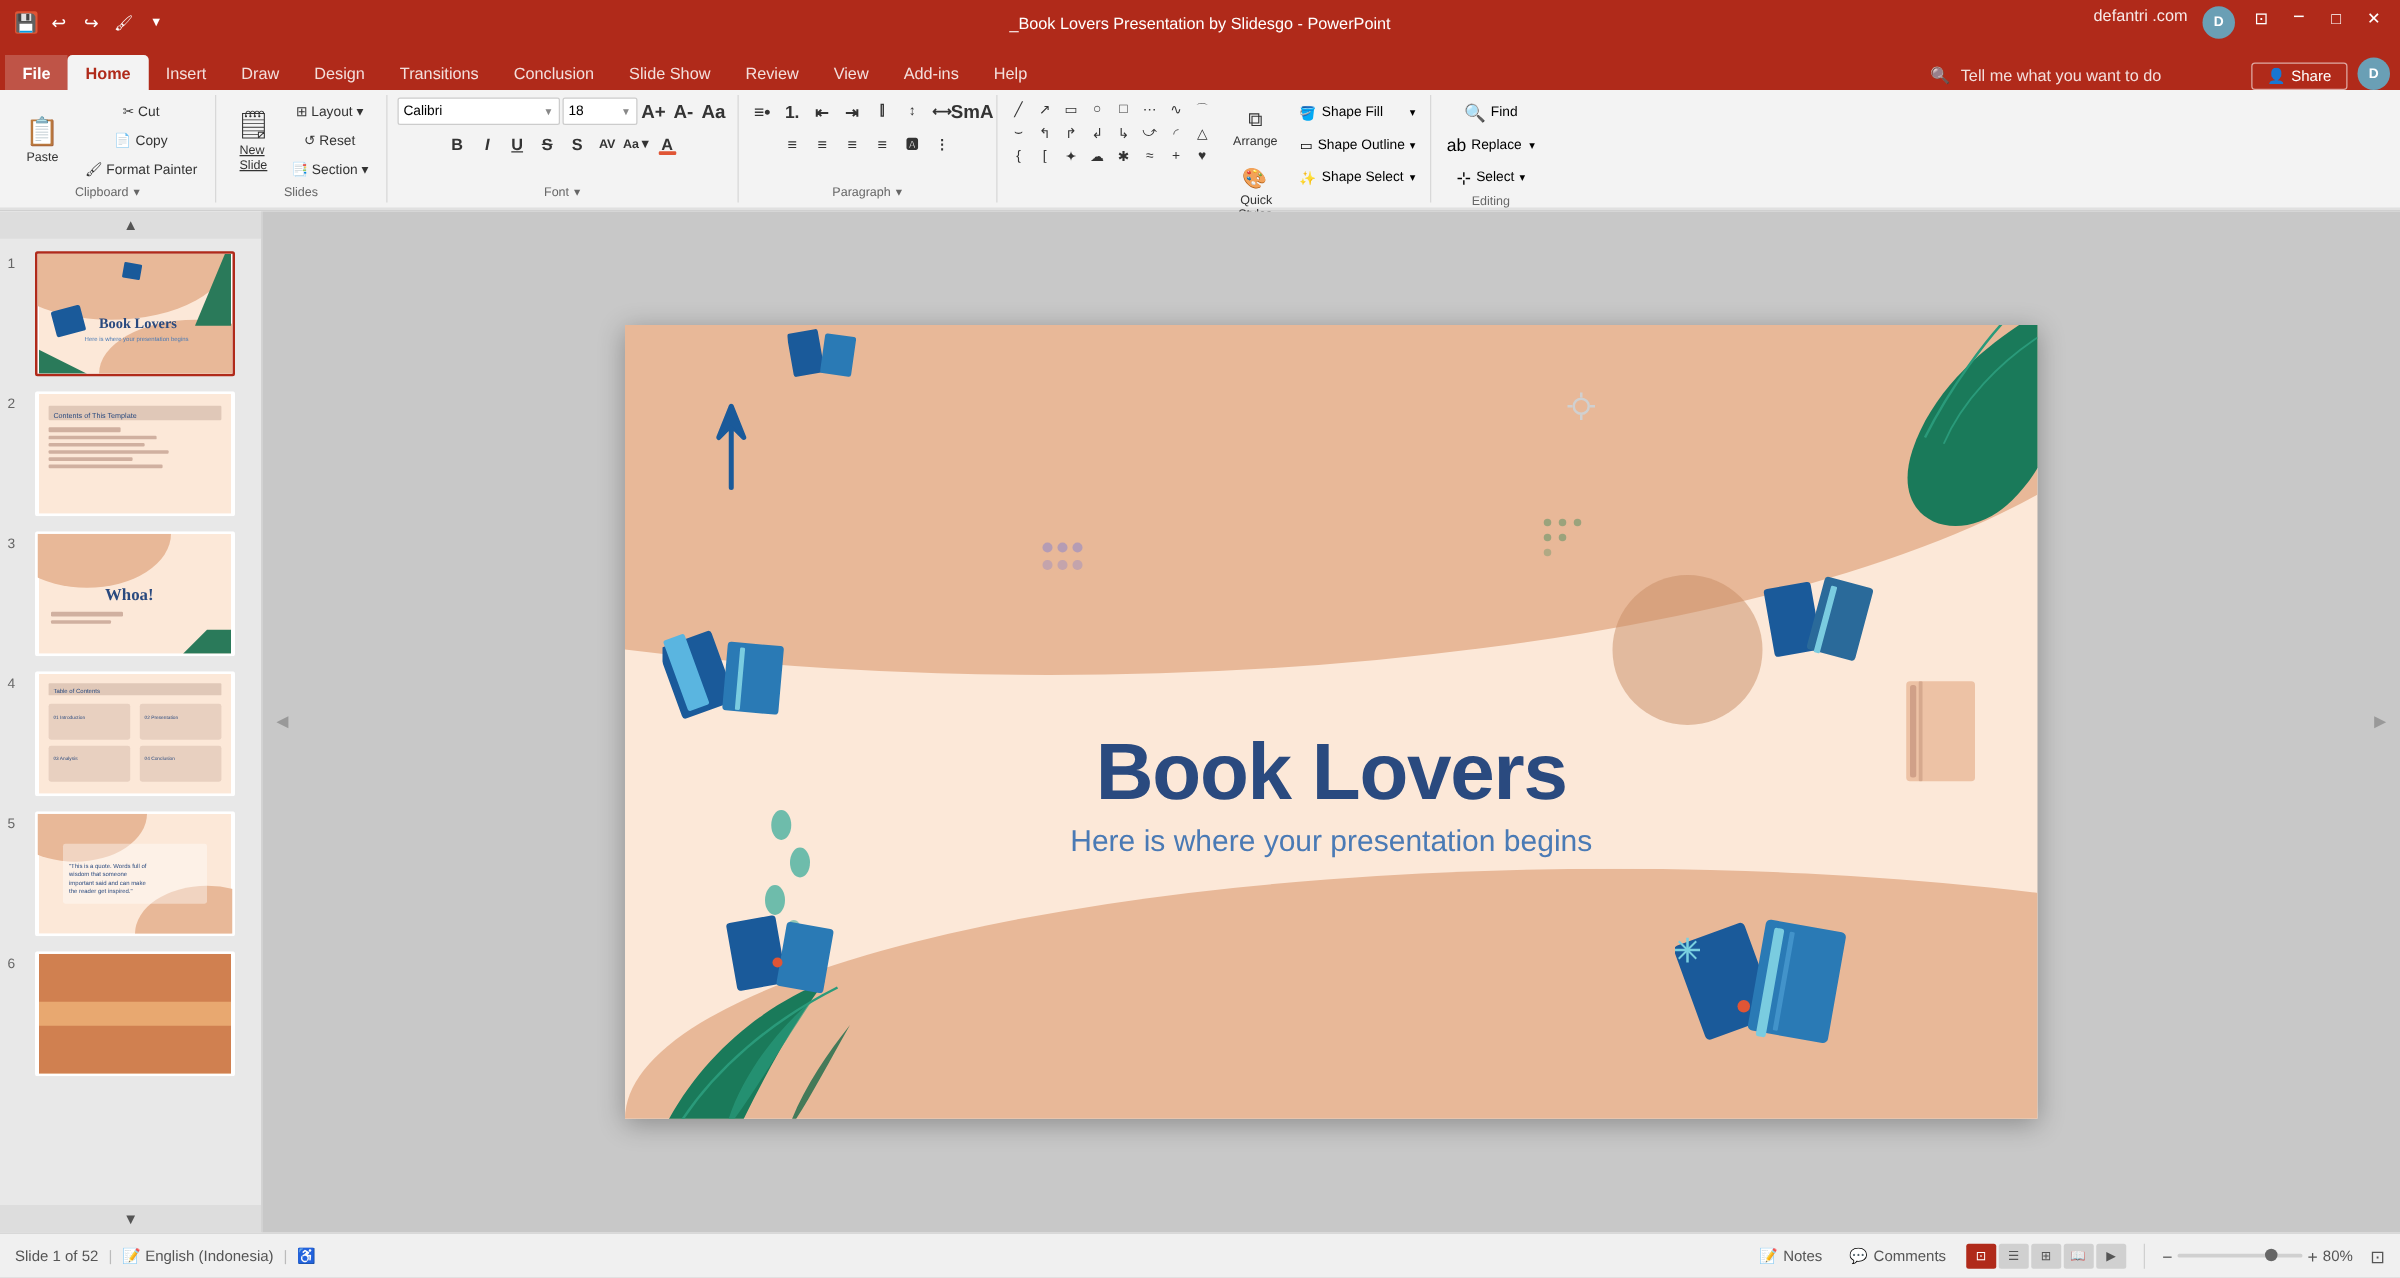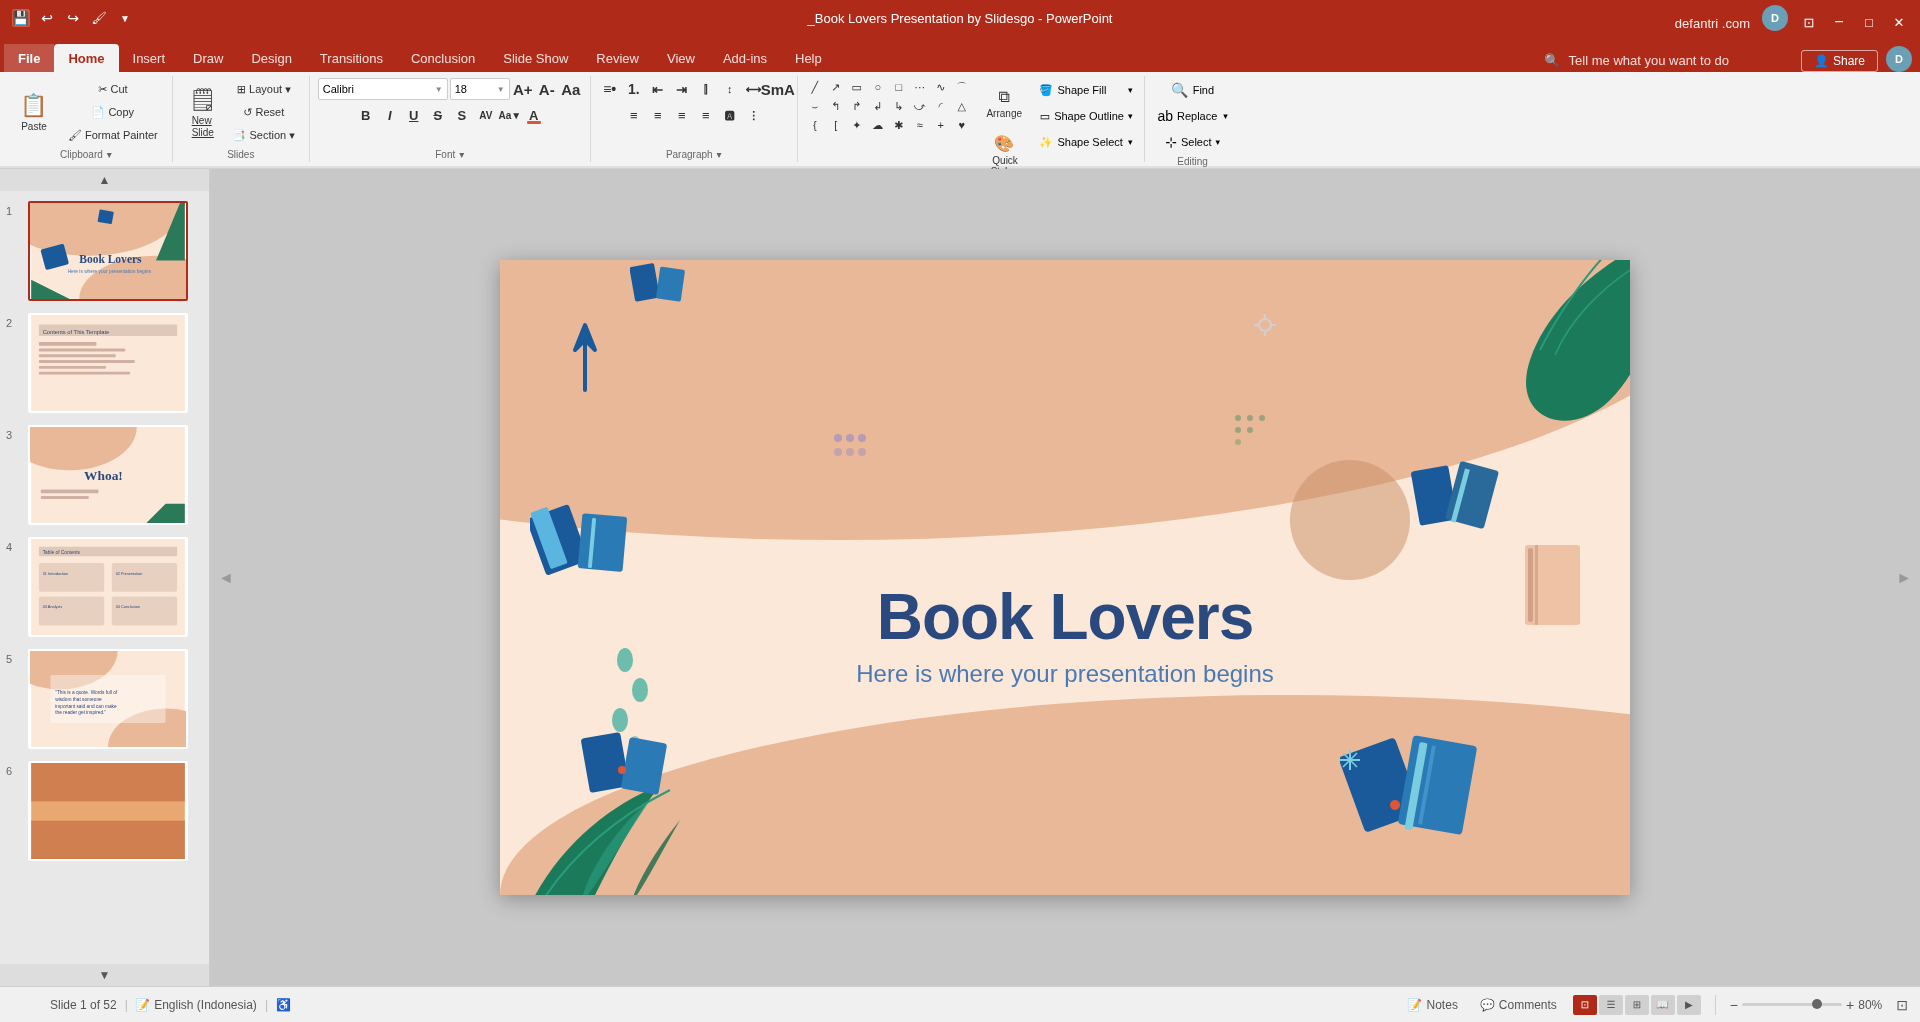--- a/index.html
+++ b/index.html
@@ -11,21 +11,21 @@
       background: #b02a1a;
       display: flex;
       align-items: center;
       justify-content: space-between;
       padding: 0 12px;
       color: white;
       flex-shrink: 0;
     }
     #title-bar .left-controls { display: flex; align-items: center; gap: 8px; }
     #title-bar .title-text { position: absolute; left: 50%; transform: translateX(-50%); font-size: 13px; color: white; }
-    #title-bar .right-controls { display: flex; align-items: flex-end; gap: 12px; }
+    #title-bar .right-controls { display: flex; align-items: flex-start; gap: 12px; }
     .title-icon { width: 18px; height: 18px; background: rgba(255,255,255,0.3); border-radius: 2px; display: flex; align-items: center; justify-content: center; font-size: 11px; cursor: pointer; }
 
     
     #ribbon { background: #f3f3f3; flex-shrink: 0; border-bottom: 1px solid #d0d0d0; }
     #tabs-row {
       height: 36px;
       background: #b02a1a;
       display: flex;
       align-items: flex-end;
       padding-left: 4px;
@@ -233,21 +233,21 @@
       height: 36px;
       background: #fff;
       border-top: 1px solid #d0d0d0;
       display: flex;
       align-items: center;
       padding: 0 16px;
       font-size: 13px;
       color: #aaa;
       flex-shrink: 0;
     }
-    .status-left { display: flex; align-items: center; gap: 8px; margin-left: 38px; }
+    .status-left { display: flex; align-items: center; gap: 8px; }
     .status-right { display: flex; align-items: center; gap: 10px; }
     .status-btn { padding: 2px 6px; cursor: pointer; border-radius: 2px; display: flex; align-items: center; gap: 4px; }
     .view-btns { display: flex; align-items: center; gap: 2px; }
     .view-btn { width: 24px; height: 20px; background: #d0d0d0; display: flex; align-items: center; justify-content: center; cursor: pointer; border-radius: 2px; font-size: 10px; }
     .view-btn.active { background: #b02a1a; color: white; }
     .zoom-control { display: flex; align-items: center; gap: 4px; font-size: 12px; }
     .zoom-slider { width: 100px; height: 3px; background: #d0d0d0; border-radius: 2px; position: relative; }
     .zoom-handle { position: absolute; right: 20%; top: -4px; width: 10px; height: 10px; background: #666; border-radius: 50%; }
 
     

